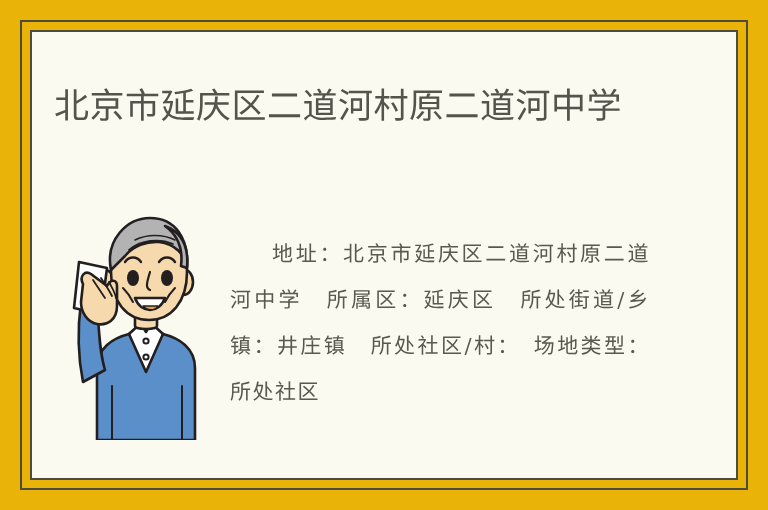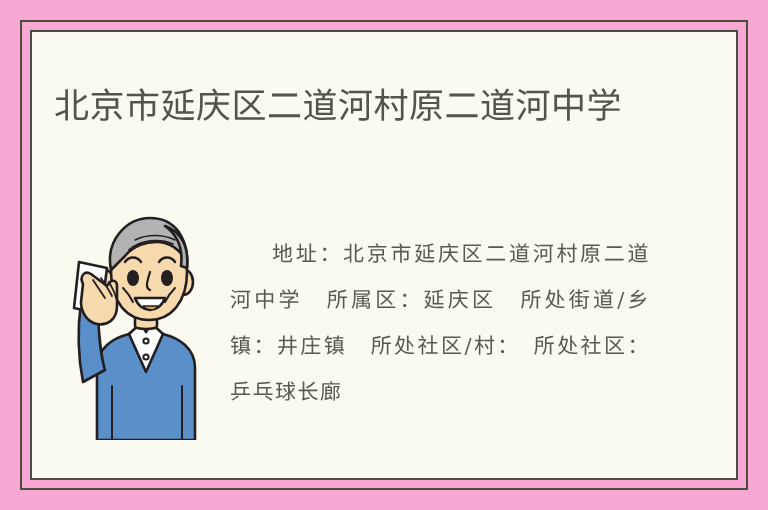--- a/index.html
+++ b/index.html
@@ -12,21 +12,21 @@
     height: 510px;
     background: #fbfaf0;
     font-family: "Liberation Sans", "DejaVu Sans", sans-serif;
     overflow: hidden;
   }
 
   .page {
     position: relative;
     width: 768px;
     height: 510px;
-    background: #f9a8d4;
+    background: #eab308;
     box-sizing: border-box;
   }
 
   
   .frame-outer {
     position: absolute;
     left: 20px;
     top: 20px;
     width: 728px;
     height: 470px;
@@ -165,17 +165,17 @@
 
             <path d="M28 74 C24 66 30 60 36 64 L52 76 C56 68 62 70 62 76 L62 96
                      C62 110 52 116 42 114 C32 112 26 102 26 92 Z" fill="#f6d9ac"></path>
             <path d="M38 70 C42 76 46 82 50 88" fill="none" stroke-width="1.8"></path>
             <path d="M46 68 C50 74 54 80 57 86" fill="none" stroke-width="1.8"></path>
             <path d="M54 72 C57 78 60 82 61 88" fill="none" stroke-width="1.8"></path>
           </g>
         </svg>
       </div>
 
-      <p class="description">地址：北京市延庆区二道河村原二道河中学　所属区：延庆区　所处街道/乡镇：井庄镇　所处社区/村：　所处社区：乒乓球长廊</p>
+      <p class="description">地址：北京市延庆区二道河村原二道河中学　所属区：延庆区　所处街道/乡镇：井庄镇　所处社区/村：　场地类型：所处社区</p>
 
     </div>
   </div>
 </div>
 
 </body></html>

